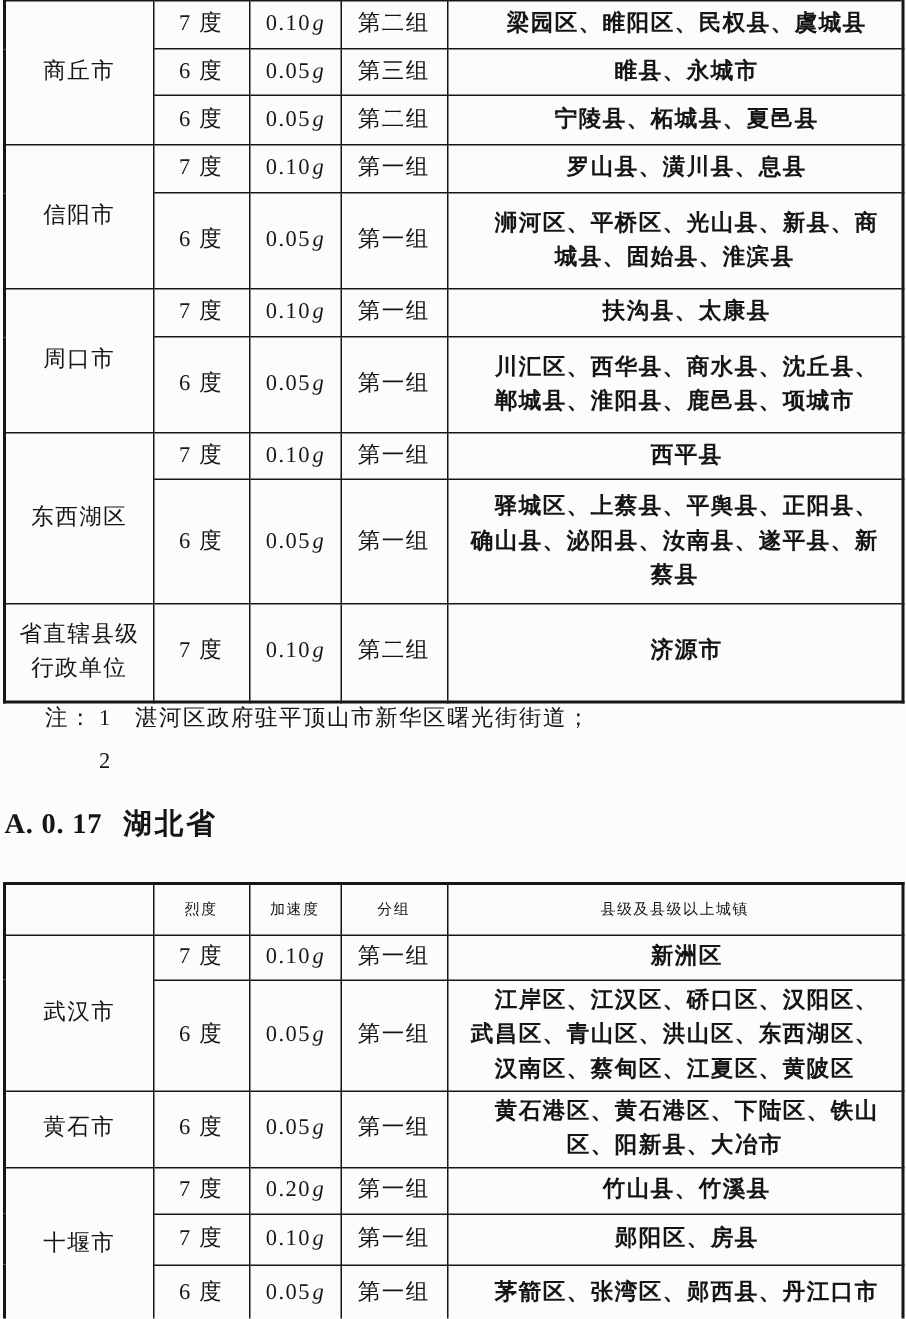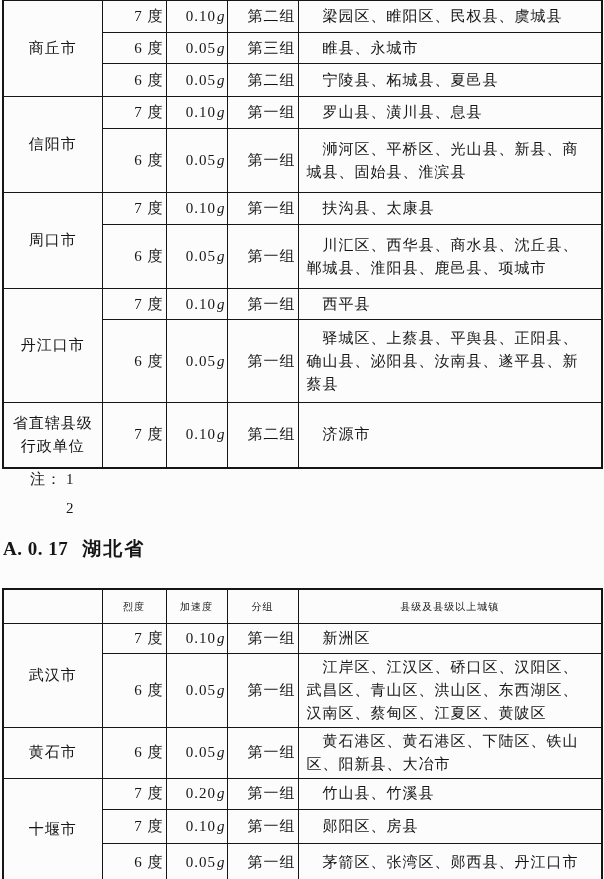--- a/index.html
+++ b/index.html
@@ -30,22 +30,22 @@
   td{
     border:1px solid #161616;
     font-size:15px;
     letter-spacing:1px;
     line-height:23px;
     vertical-align:middle;
     padding:2px 4px;
     overflow:hidden;
   }
   td.city{text-align:center;padding:4px 4px;}
-  td.val{text-align:right;padding:2px 2px;}
-  td.towns{text-align:left;padding:2px 8px;text-indent:16px;}
+  td.val{text-align:center;padding:2px 2px;}
+  td.towns{text-align:center;padding:2px 8px;text-indent:16px;font-weight:bold;}
   td.hdr{text-align:center;font-size:10px;}
   .gu{font-style:italic;letter-spacing:0;padding-left:1px;font-family:"Liberation Serif",serif;}
   
   .rh30{height:30px;}.rh31{height:31px;}.rh32{height:32px;}.rh33{height:33px;}
   .rh34{height:34px;}.rh39{height:39px;}.rh50{height:50px;}.rh60{height:65px;}
   .rh64{height:64px;}.rh73{height:73px;}.rh83{height:83px;}
   
   #notes{position:absolute;top:466px;left:30px;font-size:15px;letter-spacing:1px;}
   .note-row{display:flex;line-height:26px;margin-bottom:3px;}
   .note-label{width:36px;}
@@ -111,21 +111,21 @@
       <td class="towns">扶沟县、太康县</td>
     </tr>
     <tr class="rh64">
       <td class="val">6 度</td>
       <td class="val"><span>0.05</span><span class="gu">g</span></td>
       <td class="val">第一组</td>
       <td class="towns">川汇区、西华县、商水县、沈丘县、郸城县、淮阳县、鹿邑县、项城市</td>
     </tr>
 
     <tr class="rh31">
-      <td class="city" rowspan="2">丹江口市</td>
+      <td class="city" rowspan="2">东西湖区</td>
       <td class="val">7 度</td>
       <td class="val"><span>0.10</span><span class="gu">g</span></td>
       <td class="val">第一组</td>
       <td class="towns">西平县</td>
     </tr>
     <tr class="rh83">
       <td class="val">6 度</td>
       <td class="val"><span>0.05</span><span class="gu">g</span></td>
       <td class="val">第一组</td>
       <td class="towns">驿城区、上蔡县、平舆县、正阳县、确山县、泌阳县、汝南县、遂平县、新蔡县</td>
@@ -138,20 +138,21 @@
       <td class="val">第二组</td>
       <td class="towns">济源市</td>
     </tr>
   </tbody>
 </table>
 
 <div id="notes">
   <div class="note-row">
     <span class="note-label">注：</span>
     <span class="note-num">1</span>
+    <span class="note-text">湛河区政府驻平顶山市新华区曙光街街道；</span>
   </div>
   <div class="note-row">
     <span class="note-label"></span>
     <span class="note-num">2</span>
   </div>
 </div>
 
 <div id="section-heading">
   <span class="sec-num">A. 0. 17</span><span class="sec-title">湖北省</span>
 </div>

